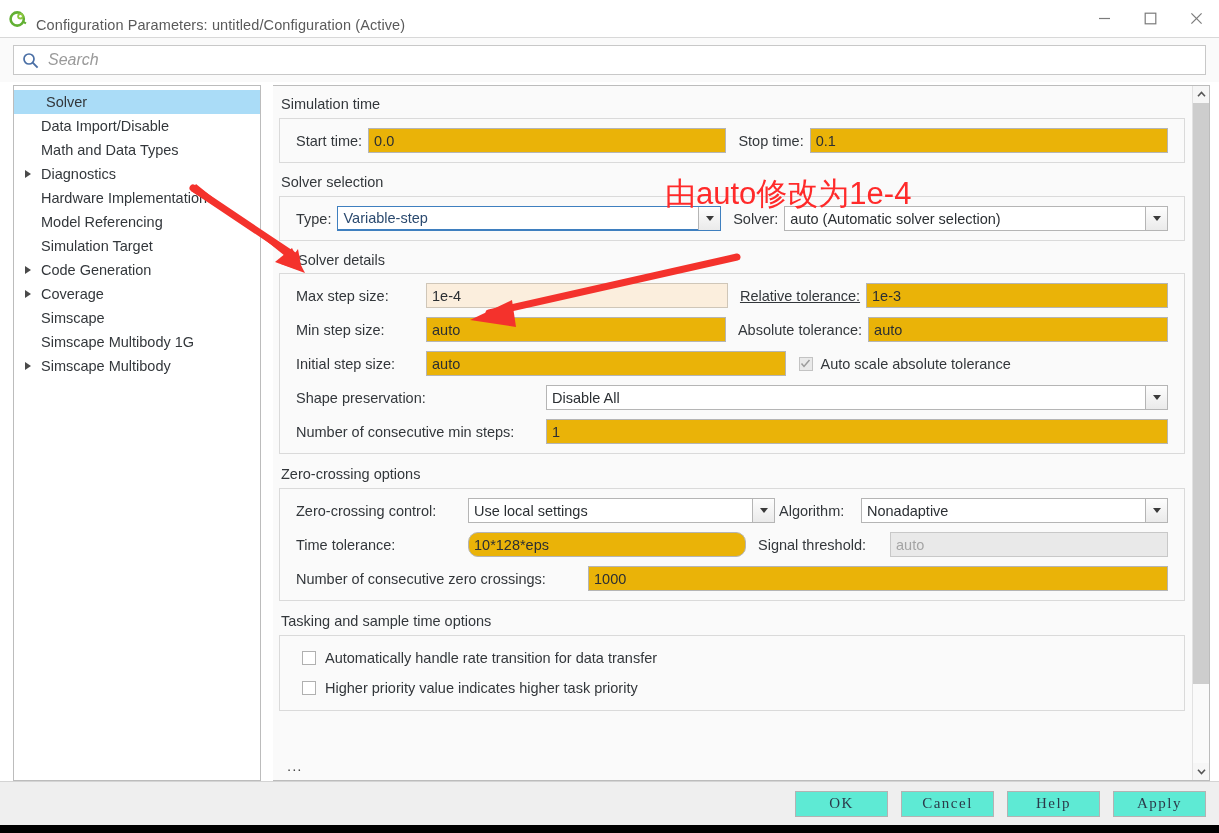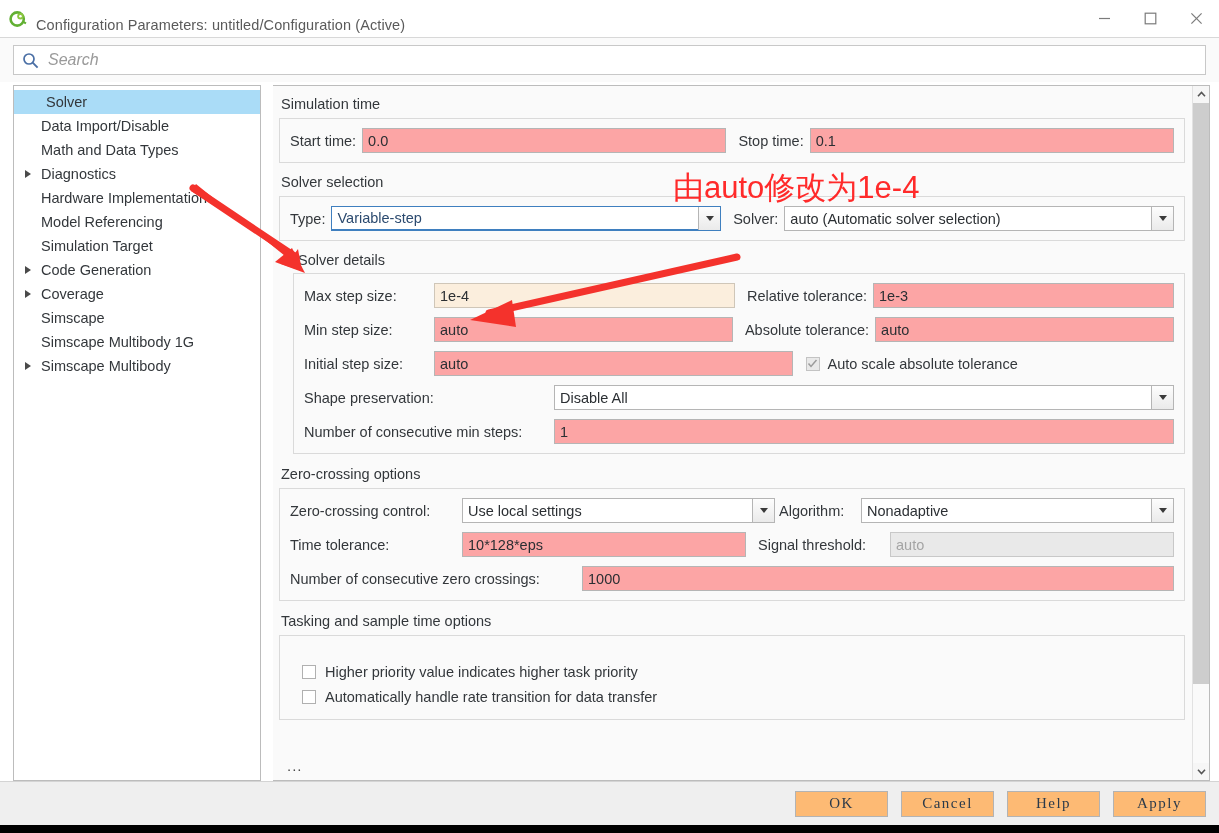--- a/index.html
+++ b/index.html
@@ -107,31 +107,31 @@
     overflow: hidden;
   }
 
   .sect-title {
     font-size: 14.5px; color: #33373b;
     margin: 0 0 6px 2px;
   }
   .group {
     border: 1px solid #dadada;
     background: #fafafa;
-    padding: 9px 10px;
+    padding: 9px 16px;
   }
   .grouprow { display: flex; align-items: center; }
   .grouprow + .grouprow { margin-top: 9px; }
 
   .lbl { font-size: 14.5px; color: #33373b; white-space: nowrap; }
 
   .field {
     height: 25px;
     border: 1px solid #b5b5b5;
-    background: #fca5a5;
+    background: #eab308;
     font-family: "Liberation Sans", sans-serif;
     font-size: 14.5px; color: #2b2f33;
     padding: 0 5px; outline: none;
     min-width: 0;
   }
   .field.modified { background: #fbeedd; border-color: #cfc6b8; }
   .field.disabled { background: #e9e9e9; color: #a4a4a4; border-color: #c8c8c8; }
 
   .combo {
     height: 25px; display: flex; align-items: stretch;
@@ -207,21 +207,21 @@
   .footer {
     flex: 0 0 44px; height: 44px;
     background: #efefef;
     border-top: 1px solid #d4d4d4;
     display: flex; align-items: center; justify-content: flex-end;
     padding-right: 13px; gap: 13px;
   }
   .dlg-btn {
     width: 93px; height: 26px;
     border: 1px solid #b3b3b3;
-    background: #fdba74;
+    background: #5eead4;
     font-family: "Liberation Serif", serif;
     font-size: 15px; color: #2b3a4a;
     display: flex; align-items: center; justify-content: center;
     letter-spacing: 1.5px;
   }
   .bottom-strip { flex: 0 0 8px; height: 8px; background: #000000; }
 
   
   .anno-layer {
     position: absolute; inset: 0;
@@ -373,25 +373,25 @@
                   <i></i>
                 </span>
             </div>
           </div>
         </div>
 
         <div class="collapse-hdr">
           <span class="caret"></span>
           <span>Solver details</span>
         </div>
-        <div class="group" style="margin-left:14px;">
+        <div class="group" style="">
           <div class="grouprow">
             <span class="lbl" style="width:130px;">Max step size:</span>
             <input class="field modified" style="flex: 1 1 0%;" value="1e-4">
-            <span class="lbl" style="margin-left:12px;">Relative tolerance:</span>
+            <span class="lbl" style="margin-left:12px;text-decoration:underline;">Relative tolerance:</span>
             <input class="field" style="flex: 1 1 0%; margin-left: 6px;" value="1e-3">
           </div>
           <div class="grouprow">
             <span class="lbl" style="width:130px;">Min step size:</span>
             <input class="field" style="flex: 1 1 0%;" value="auto">
             <span class="lbl" style="margin-left:12px;">Absolute tolerance:</span>
             <input class="field" style="flex: 1 1 0%; margin-left: 6px;" value="auto">
           </div>
           <div class="grouprow">
             <span class="lbl" style="width:130px;">Initial step size:</span>
@@ -431,39 +431,39 @@
             <span class="lbl" style="margin-left:4px;width:82px;">Algorithm:</span>
             <div class="combo" style="flex:1;">
               <span class="combo-text">Nonadaptive</span>
               <span class="combo-arrow">
                   <i></i>
                 </span>
             </div>
           </div>
           <div class="grouprow">
             <span class="lbl" style="width:172px;">Time tolerance:</span>
-            <input class="field" style="flex: 1 1 0%;" value="10*128*eps">
+            <input class="field" style="flex: 1 1 0%; border-radius: 10px;" value="10*128*eps">
             <span class="lbl" style="margin-left:12px;width:132px;">Signal threshold:</span>
             <input class="field disabled" style="flex: 1 1 0%;" disabled="" value="auto">
           </div>
           <div class="grouprow">
             <span class="lbl" style="width:292px;">Number of consecutive zero crossings:</span>
             <input class="field" style="flex: 1 1 0%;" value="1000">
           </div>
         </div>
 
         <div class="sect-title" style="margin-top:12px;">Tasking and sample time options</div>
         <div class="group" style="padding:14px 10px;">
+          <div class="grouprow">
+            <span class="cb" style="margin-left:12px;"></span>
+            <span class="lbl" style="margin-left:9px;">Automatically handle rate transition for data transfer</span>
+          </div>
           <div class="grouprow" style="margin-top:14px;">
             <span class="cb" style="margin-left:12px;"></span>
             <span class="lbl" style="margin-left:9px;">Higher priority value indicates higher task priority</span>
-          </div>
-          <div class="grouprow">
-            <span class="cb" style="margin-left:12px;"></span>
-            <span class="lbl" style="margin-left:9px;">Automatically handle rate transition for data transfer</span>
           </div>
         </div>
 
         <div class="ellipsis">...</div>
       </div>
 
       <div class="vscroll">
         <div class="sb-btn">
           <svg width="9" height="7" viewBox="0 0 9 7">
             <polyline points="1,5.2 4.5,1.5 8,5.2" fill="none" stroke="#555" stroke-width="1.6"></polyline>
@@ -483,21 +483,21 @@
 
   <div class="footer">
     <div class="dlg-btn">OK</div>
     <div class="dlg-btn">Cancel</div>
     <div class="dlg-btn">Help</div>
     <div class="dlg-btn">Apply</div>
   </div>
   <div class="bottom-strip"></div>
 
   <div class="anno-layer">
-    <div class="anno-text" style="left:665px; top:172px;margin-left:8px;">由auto修改为1e-4</div>
+    <div class="anno-text" style="left:665px; top:178px;">由auto修改为1e-4</div>
     <svg width="1219" height="833" style="position:absolute;left:0;top:0;">
 
       <g>
         <path d="M191,191 L289,253 L281,264 L302,271 L298,249 L290,260 L196,184 Z" fill="#f4322c"></path>
         <polygon points="305,273 275,262 292,248" fill="#f4322c"></polygon>
         <path d="M193,188 L296,257" stroke="#f4322c" stroke-width="7" stroke-linecap="round" fill="none"></path>
       </g>
 
       <g>
         <path d="M737,257 L489,313" stroke="#f4322c" stroke-width="7" stroke-linecap="round" fill="none"></path>

